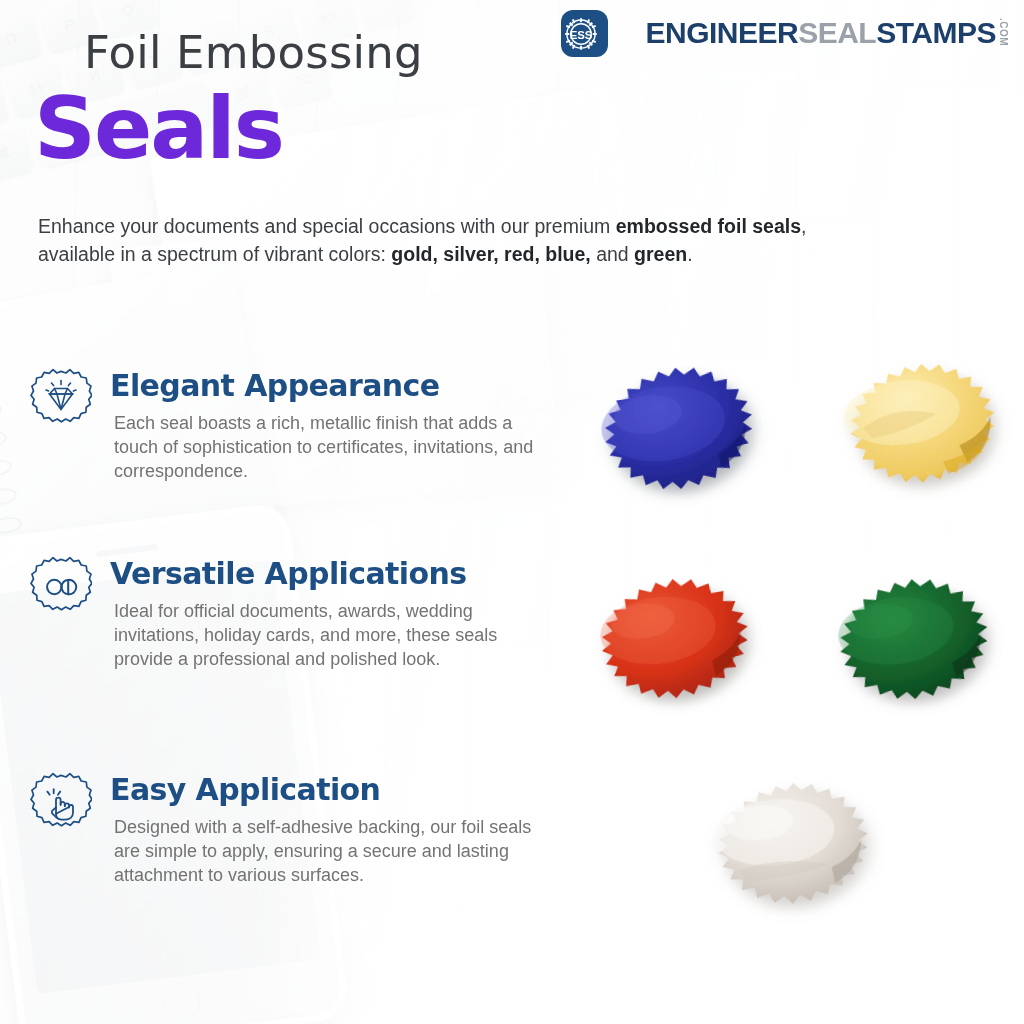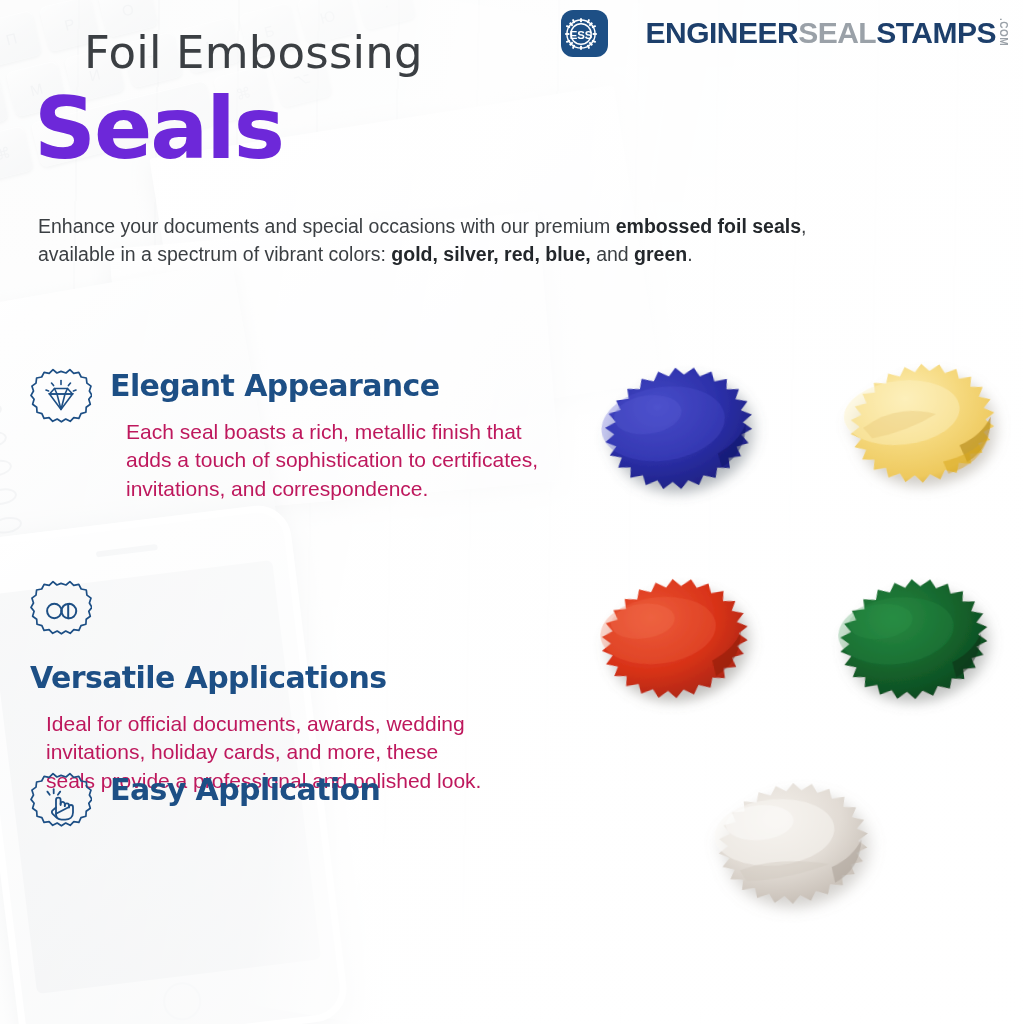--- a/index.html
+++ b/index.html
@@ -101,29 +101,29 @@
   }
   .subtitle{
     position:absolute;left:38px;top:212px;width:900px;
     font-size:19.5px;line-height:1.45;color:#3b3f43;
   }
   .subtitle b{color:#23272b;font-weight:bold;}
 
   
   .feature{position:absolute;left:30px;display:flex;gap:18px;width:540px;}
   .f1{top:368px;}
-  .f2{top:580px;flex-direction:column;}
+  .f2{top:556px;}
   .f3{top:772px;}
   .f-icon{width:62px;height:62px;flex:none;position:relative;}
   .f-body{padding-top:2px;}
   .f-title{
     font-size:30px;font-weight:bold;color:#1d4f85;letter-spacing:-.6px;line-height:1.05;
     font-family:"DejaVu Sans","Liberation Sans",sans-serif;margin:0 0 9px 0;
   }
-  .f-text{font-size:21px;line-height:1.36;color:#be185d;margin:16px;max-width:440px;}
+  .f-text{font-size:18px;line-height:1.36;color:#737373;margin:4px;max-width:440px;}
 
   
   .seal{position:absolute;}
   .seal svg{display:block;}
   .seal-blue{left:565px;top:336px;width:230px;height:205px;}
   .seal-gold{left:812px;top:333px;width:222px;height:205px;}
   .seal-red{left:562px;top:548px;width:228px;height:198px;}
   .seal-green{left:800px;top:548px;width:230px;height:200px;}
   .seal-silver{left:678px;top:752px;width:232px;height:198px;}
 </style>
@@ -290,20 +290,21 @@
           <path d="M39.0 35.0 A2.0 2.0 0 0 1 43.0 35.0 L43.0 40.5 C43.0 45.0 39.6 47.6 35.2 47.6 L31.6 47.6 C28.0 47.6 26.0 45.4 26.0 41.8 Z"></path>
           <path d="M26.0 35.5 L22.6 38.4 A2.3 2.3 0 0 0 22.6 41.8 L26.6 45.6"></path>
           <line x1="23.7" y1="17.2" x2="23.7" y2="21.3"></line>
           <line x1="17.4" y1="19.6" x2="19.7" y2="22.8"></line>
           <line x1="30.2" y1="19.6" x2="27.9" y2="22.8"></line>
         </g>
       </svg>
     </div>
     <div class="f-body">
       <p class="f-title">Easy Application</p>
+      <p class="f-text">Designed with a self-adhesive backing, our foil seals are simple to apply, ensuring a secure and lasting attachment to various surfaces.</p>
     </div>
   </div>
 
   <div class="seal seal-blue">
     <svg viewBox="0 0 230 205">
       <defs>
         <radialGradient id="gBlue" cx="38%" cy="30%" r="82%">
           <stop offset="0%" stop-color="#4348c4"></stop>
             <stop offset="52%" stop-color="#2b2fa8"></stop>
           <stop offset="100%" stop-color="#1a1d77"></stop>

